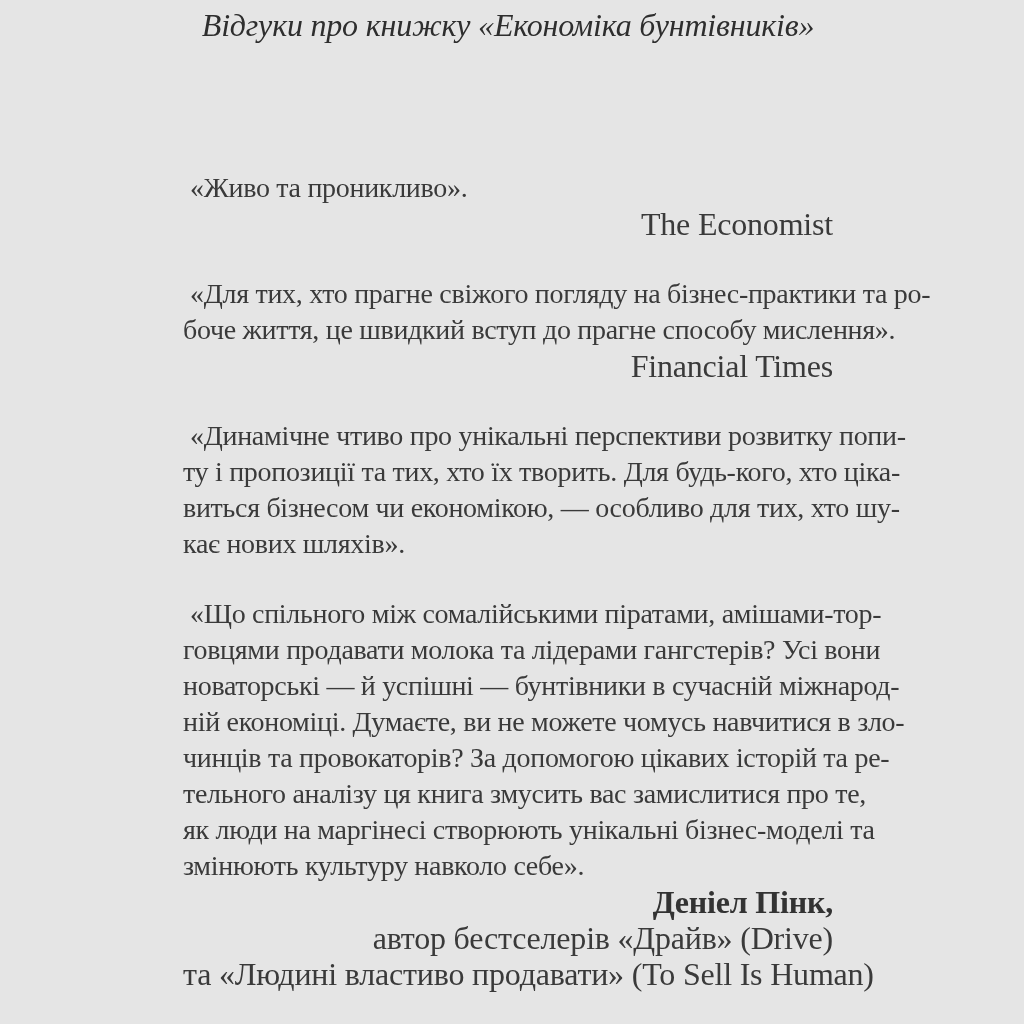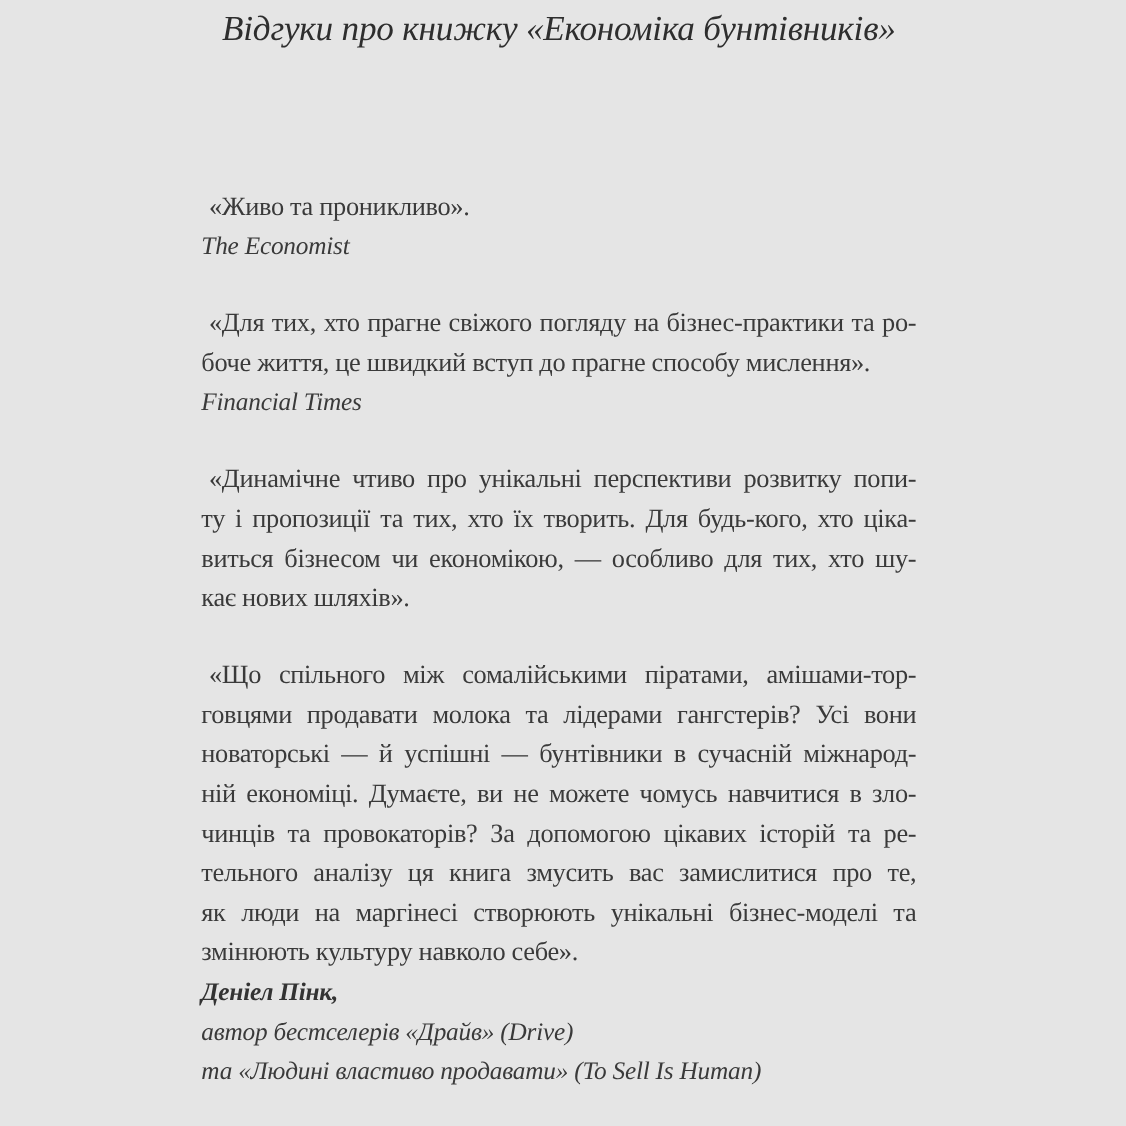--- a/index.html
+++ b/index.html
@@ -38,41 +38,40 @@
     color: #2e2e2e;
     letter-spacing: -0.2px;
   }
   .reviews {
     margin-top: 122px;
   }
   .review {
     margin-bottom: 34px;
   }
   .qline {
-    font-size: 24px;
+    font-size: 28px;
     line-height: 36px;
     letter-spacing: -0.3px;
     white-space: nowrap;
     text-align: justify;
     text-align-last: justify;
     text-justify: inter-word;
     color: #3a3a3a;
   }
   .qline.last {
     text-align-last: left;
   }
   .qline.first {
     text-indent: 7px;
   }
   .attr {
-    font-size: 23px;
+    font-size: 32px;
     line-height: 36px;
     letter-spacing: -0.2px;
-    font-style: italic;
-    text-align: left;
+    text-align: right;
     white-space: nowrap;
     color: #3a3a3a;
   }
   .attr.bold {
     font-weight: bold;
     color: #333333;
   }
 </style>
 </head>
 <body>

